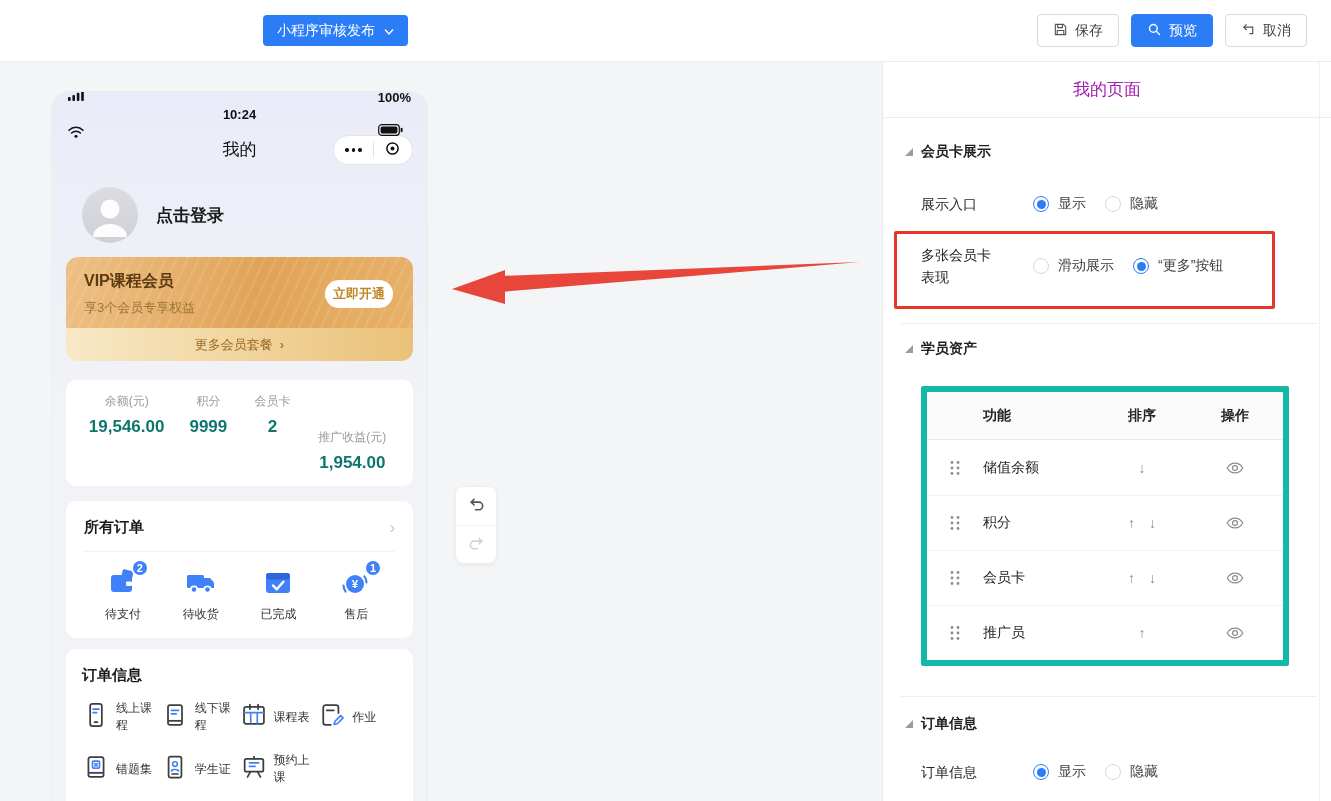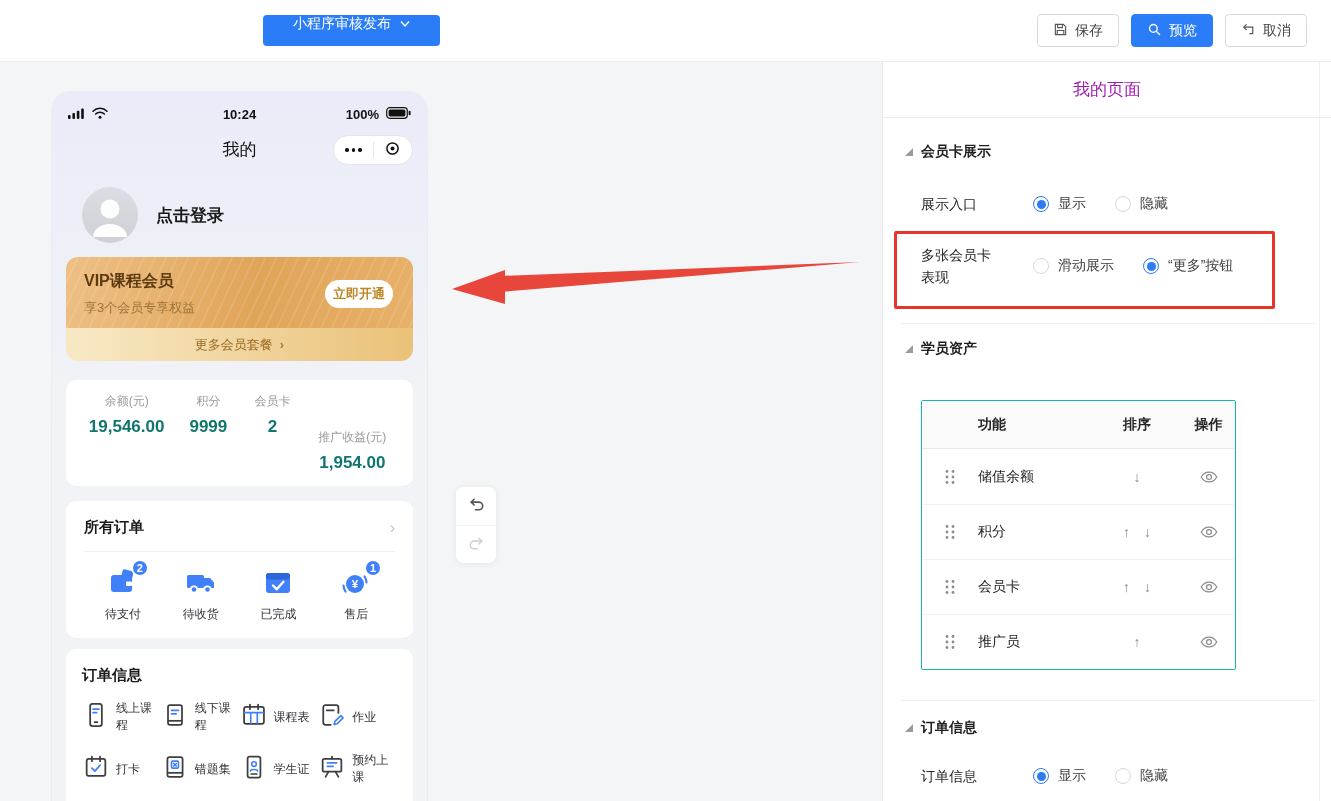--- a/index.html
+++ b/index.html
@@ -2,37 +2,37 @@
 <html><head>
 <meta charset="utf-8">
 <style>
   * { margin:0; padding:0; box-sizing:border-box; }
   html,body { width:1331px; height:801px; overflow:hidden; }
   body { font-family:"Liberation Sans","DejaVu Sans",sans-serif; background:#fff; }
   .app { position:relative; width:1331px; height:801px; background:#fff; overflow:hidden; }
 
   
   .topbar { position:absolute; top:0; left:0; right:0; height:62px; background:#fff; border-bottom:1px solid #ebedf0; z-index:6; }
-  .publish-btn { position:absolute; left:263px; top:15px; height:31px; padding:0 30px; display:flex; align-items:flex-start; gap:9px;
+  .publish-btn { position:absolute; left:263px; top:15px; height:31px; padding:0 14px; display:flex; align-items:center; gap:9px;
     background:#2b7cf7; color:#fff; font-size:14px; border:none; border-radius:4px; cursor:pointer; }
   .topbar-actions { position:absolute; right:24px; top:14px; display:flex; gap:12px; }
   .tb-btn { height:33px; padding:0 15px; display:flex; align-items:center; gap:7px; background:#fff; border:1px solid #d9d9d9;
     border-radius:4px; font-size:14px; color:#404040; cursor:pointer; }
   .tb-btn.primary { background:#2b7cf7; border-color:#2b7cf7; color:#fff; }
 
   
   .workspace { position:absolute; top:62px; left:0; width:882px; height:739px; background:#f4f5f7; overflow:hidden; }
 
   .phone { position:absolute; left:52px; top:30px; width:375px; height:740px; border-radius:18px 18px 0 0;
     background:linear-gradient(180deg,#e9ecf8 0%,#edeff8 120px,#f2f3f6 330px,#f2f3f6 100%);
     box-shadow:0 0 0 1px rgba(0,0,0,.035); overflow:hidden; }
 
   .status { position:relative; height:34px; padding:10px 16px 0; display:flex; justify-content:space-between; align-items:center; color:#111; }
   .st-time { position:absolute; left:0; right:0; text-align:center; font-size:13px; font-weight:bold; color:#111; }
-  .st-left, .st-right { display:flex; gap:7px; z-index:1; }
+  .st-left, .st-right { display:flex; gap:19px; z-index:1;flex-direction:column; }
   .st-right { font-size:13px; font-weight:bold; }
 
   .navbar { position:relative; height:46px; }
   .nav-title { position:absolute; left:0; right:0; top:12px; text-align:center; font-size:17px; color:#111; }
   .capsule { position:absolute; right:14px; top:9px; width:80px; height:30px; background:#fff; border:1px solid #e4e4e9;
     border-radius:15px; display:flex; align-items:center; }
   .cap-half { flex:1; display:flex; align-items:center; justify-content:center; cursor:pointer; }
   .cap-dots { display:flex; gap:3px; }
   .cap-dots i { width:3.5px; height:3.5px; border-radius:50%; background:#111; }
   .cap-sep { width:1px; height:16px; background:#e4e4e9; }
@@ -91,36 +91,36 @@
   .panel-header { height:56px; border-bottom:1px solid #ececec; display:flex; align-items:center; justify-content:center; }
   .page-tab { color:#a21caf; font-size:17px; cursor:pointer; }
   .panel-body { padding:0 34px 0 38px; }
 
   .section-title { display:flex; align-items:center; gap:8px; margin-left:-16px; font-size:14px; font-weight:bold; color:#1f1f1f; cursor:pointer; }
   .section-title.first { margin-top:25px; }
   .caret { width:8px; height:8px; background:#9b9b9b; clip-path:polygon(100% 0,100% 100%,0 100%); flex-shrink:0; }
 
   .radio-row { display:flex; align-items:center; margin-top:32px; font-size:14px; }
   .row-label { width:112px; flex-shrink:0; color:#262626; line-height:22px; }
-  .radio-group { display:flex; align-items:flex-end; gap:29px; }
+  .radio-group { display:flex; align-items:flex-end; gap:19px; }
   .radio { display:flex; align-items:center; gap:9px; color:#404040; cursor:pointer; }
   .radio-dot { position:relative; width:16px; height:16px; border-radius:50%; border:1px solid #d9d9d9; background:#fff; flex-shrink:0; }
   .radio.selected .radio-dot { border:1.5px solid #2b7cf7; }
   .radio.selected .radio-dot::after { content:""; position:absolute; inset:2.5px; border-radius:50%; background:#2b7cf7; }
 
   .highlight-box { width:381px; margin:16px 0 0 -27px; border:3px solid #e6362b; border-radius:2px; padding:10px 0 18px 24px; }
   .highlight-box .radio-row { margin-top:0; }
 
   .h-divider { height:1px; background:#efefef; margin:14px -20px 0; }
   .h-divider.after-table { margin-top:30px; }
   .section-title.assets { margin-top:16px; }
   .section-title.orders { margin-top:18px; }
   .radio-row.last { margin-top:28px; }
 
-  .asset-table { width:315px; margin-top:42px; border:1px solid #14b8a6; border-radius:2px; }
+  .asset-table { width:368px; margin-top:28px; border:6px solid #14b8a6; border-radius:2px; }
   .t-head, .t-row { display:grid; grid-template-columns:56px 114px 90px 1fr; align-items:center; }
   .t-head { height:48px; background:#fafafa; border-bottom:1px solid #e9e9e9; font-size:14px; font-weight:bold; color:#262626; }
   .t-head .h-func { text-align:left; }
   .t-head .h-sort, .t-head .h-op { text-align:center; }
   .t-row { height:55px; font-size:14px; color:#262626; }
   .t-row + .t-row { border-top:1px solid #f2f2f2; }
   .c-drag { display:flex; justify-content:center; cursor:grab; }
   .c-sort { display:flex; justify-content:center; gap:14px; color:#8c8c8c; }
   .c-sort span { cursor:pointer; font-size:14px; }
   .c-op { display:flex; justify-content:center; }
@@ -365,30 +365,20 @@
                   <path d="M7.5 8h6" stroke="#3d3d42" stroke-width="1.5" stroke-linecap="round"></path>
                   <path d="M19.5 12.5l-5 5-.7 2.7 2.7-.7 5-5z" fill="none" stroke="#4080f8" stroke-width="1.4" stroke-linejoin="round"></path>
                 </svg>
             </span>
             <span class="l-label">作业</span>
           </div>
 
           <div class="l-item">
             <span>
               <svg width="28" height="28" viewBox="0 0 24 24">
-                  <path d="M8.5 3v4M15.5 3v4" stroke="#3d3d42" stroke-width="1.5" stroke-linecap="round"></path>
-                  <rect x="4" y="5" width="16" height="14.5" rx="1.8" fill="none" stroke="#3d3d42" stroke-width="1.5"></rect>
-                  <path d="M8.5 13l2.5 2.5 4.5-5" fill="none" stroke="#4080f8" stroke-width="1.6" stroke-linecap="round" stroke-linejoin="round"></path>
-                </svg>
-            </span>
-            <span class="l-label">打卡</span>
-          </div>
-          <div class="l-item">
-            <span>
-              <svg width="28" height="28" viewBox="0 0 24 24">
                   <rect x="5.5" y="3.5" width="13" height="17" rx="1.8" fill="none" stroke="#3d3d42" stroke-width="1.5"></rect>
                   <path d="M5.5 17h13" stroke="#3d3d42" stroke-width="1.5"></path>
                   <rect x="9" y="7" width="6" height="6" rx="1" fill="none" stroke="#4080f8" stroke-width="1.4"></rect>
                   <path d="M10.5 8.5l3 3M13.5 8.5l-3 3" stroke="#4080f8" stroke-width="1.3"></path>
                 </svg>
             </span>
             <span class="l-label">错题集</span>
           </div>
           <div class="l-item">
             <span>

